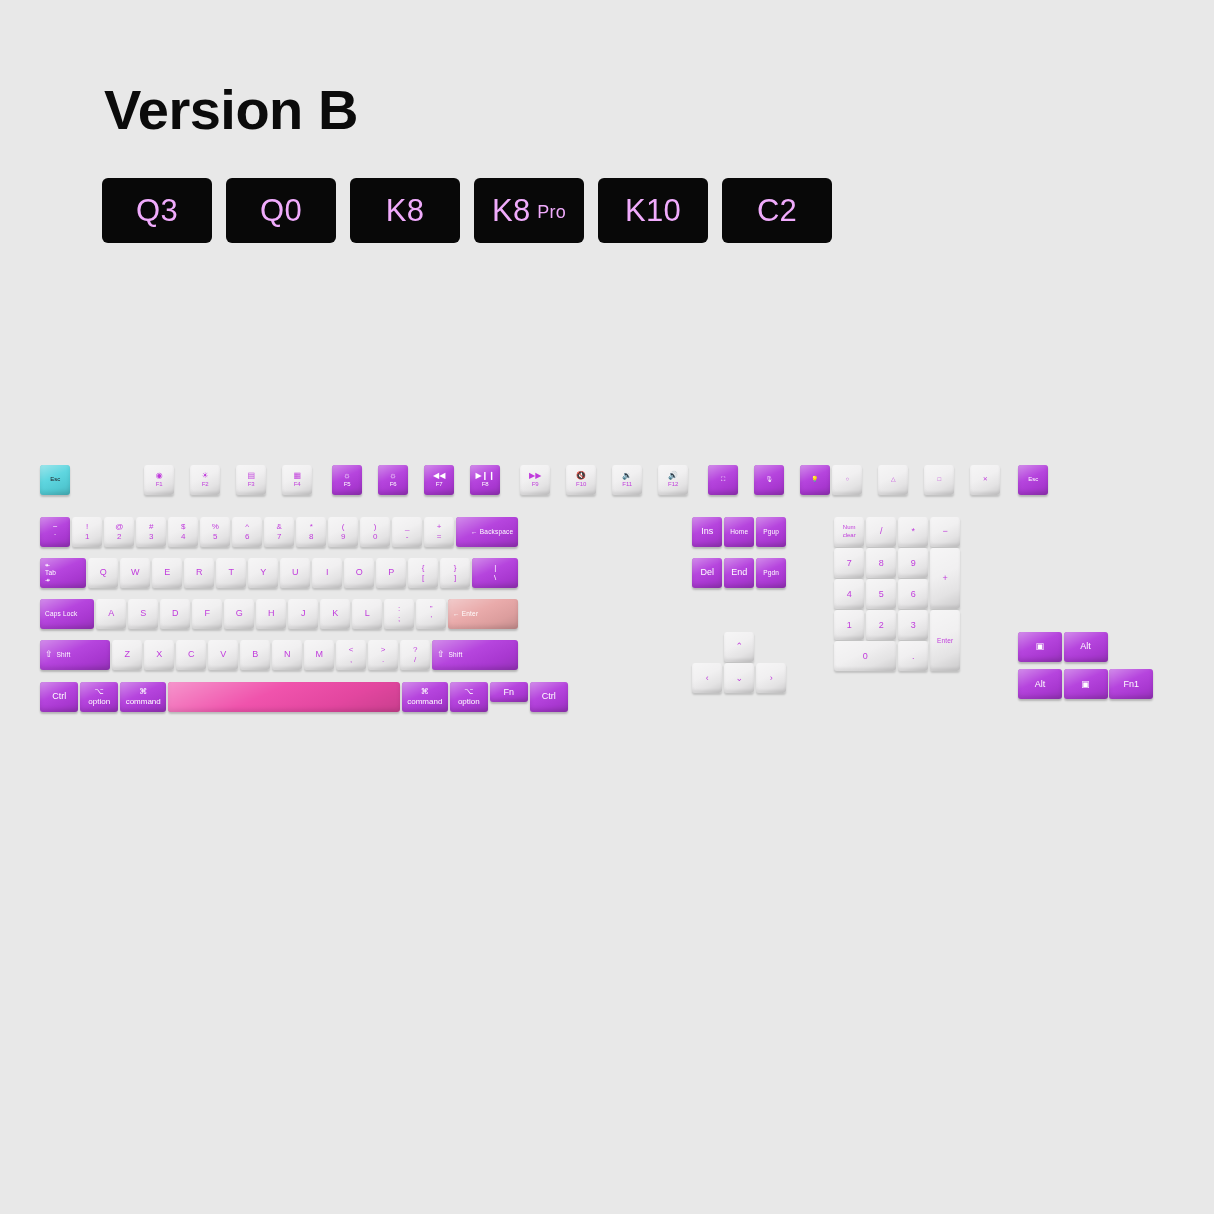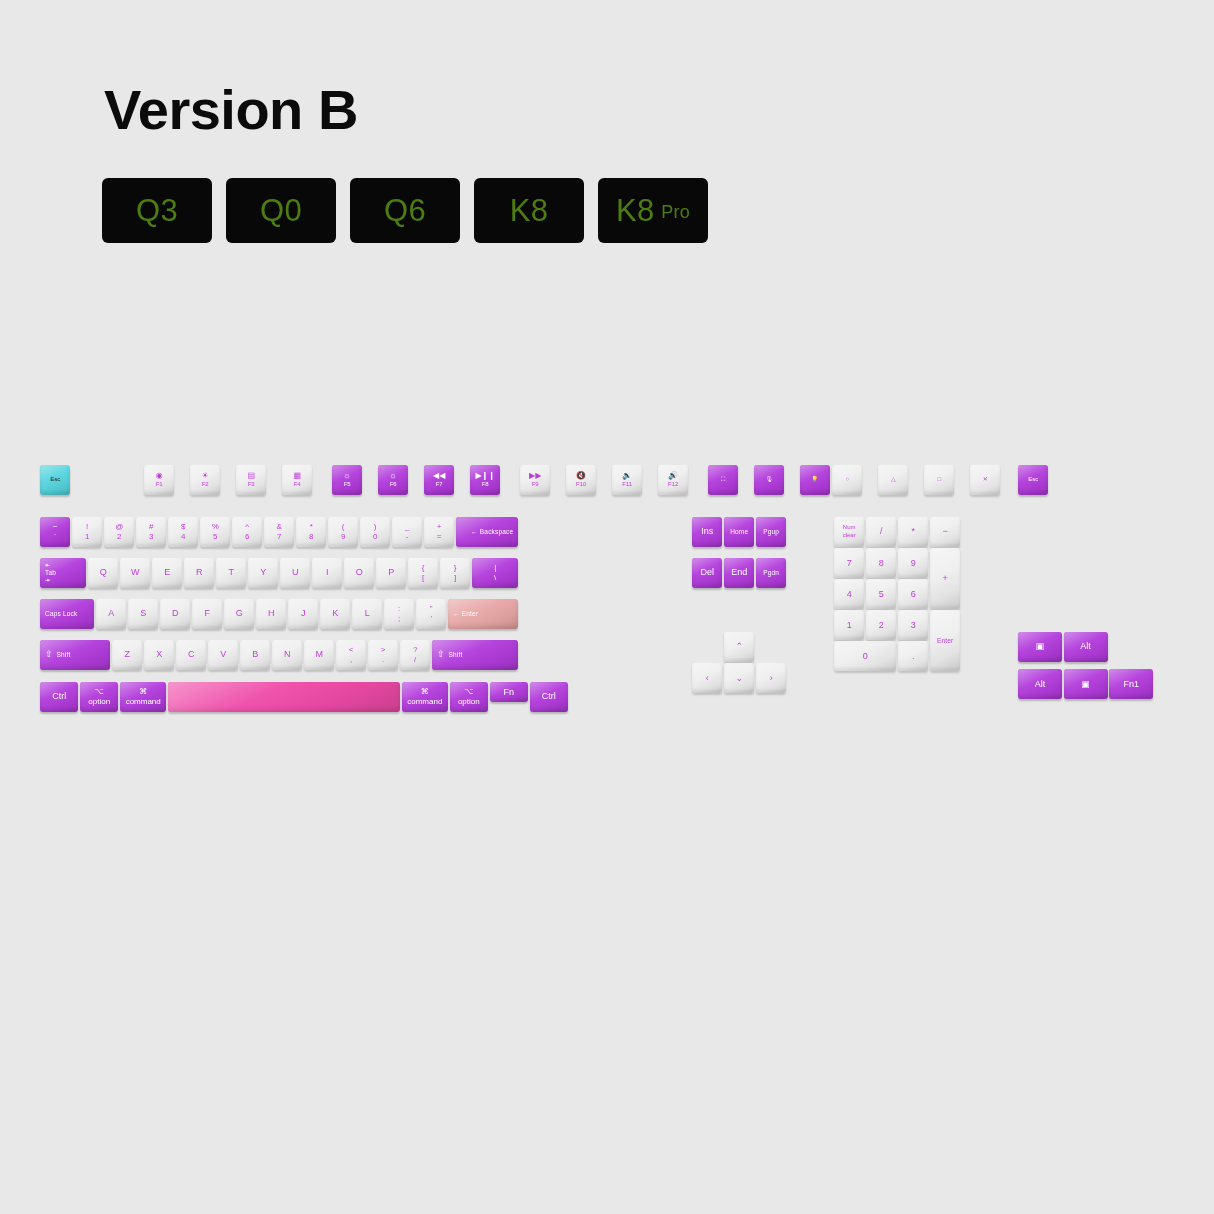--- a/index.html
+++ b/index.html
@@ -32,21 +32,21 @@
     position: absolute;
     left: 102px;
     top: 178px;
     width: 1010px;
     display: flex;
     flex-wrap: wrap;
     gap: 14px 14px;
   }
   .badge {
     background: #080808;
-    color: #4d7c0f;
+    color: #f0abfc;
     border-radius: 6px;
     height: 65px;
     min-width: 110px;
     padding: 0 16px;
     box-sizing: border-box;
     display: flex;
     align-items: center;
     justify-content: center;
     gap: 7px;
     font-size: 31px;
@@ -147,28 +147,31 @@
 <div id="title">Version B</div>
 
 <div id="badges">
     <div class="badge">
       <span>Q3</span>
     </div>
     <div class="badge">
       <span>Q0</span>
     </div>
     <div class="badge">
-      <span>Q6</span>
-    </div>
-    <div class="badge">
       <span>K8</span>
     </div>
     <div class="badge">
       <span>K8</span>
       <span class="sup">Pro</span>
+    </div>
+    <div class="badge">
+      <span>K10</span>
+    </div>
+    <div class="badge">
+      <span>C2</span>
     </div>
   </div>
 
 <div id="keyboard">
     <div class="key k-cyan" style="left: 0px; top: 5px; width: 30.4px; height: 29.5px;">
       <span class="lg-bot lg-sm">Esc</span>
     </div>
     <div class="key k-white" style="left: 104px; top: 5px; width: 30.4px; height: 29.5px;">
       <span class="lg-top">◉</span>
       <span class="lg-bot lg-sm">F1</span>

